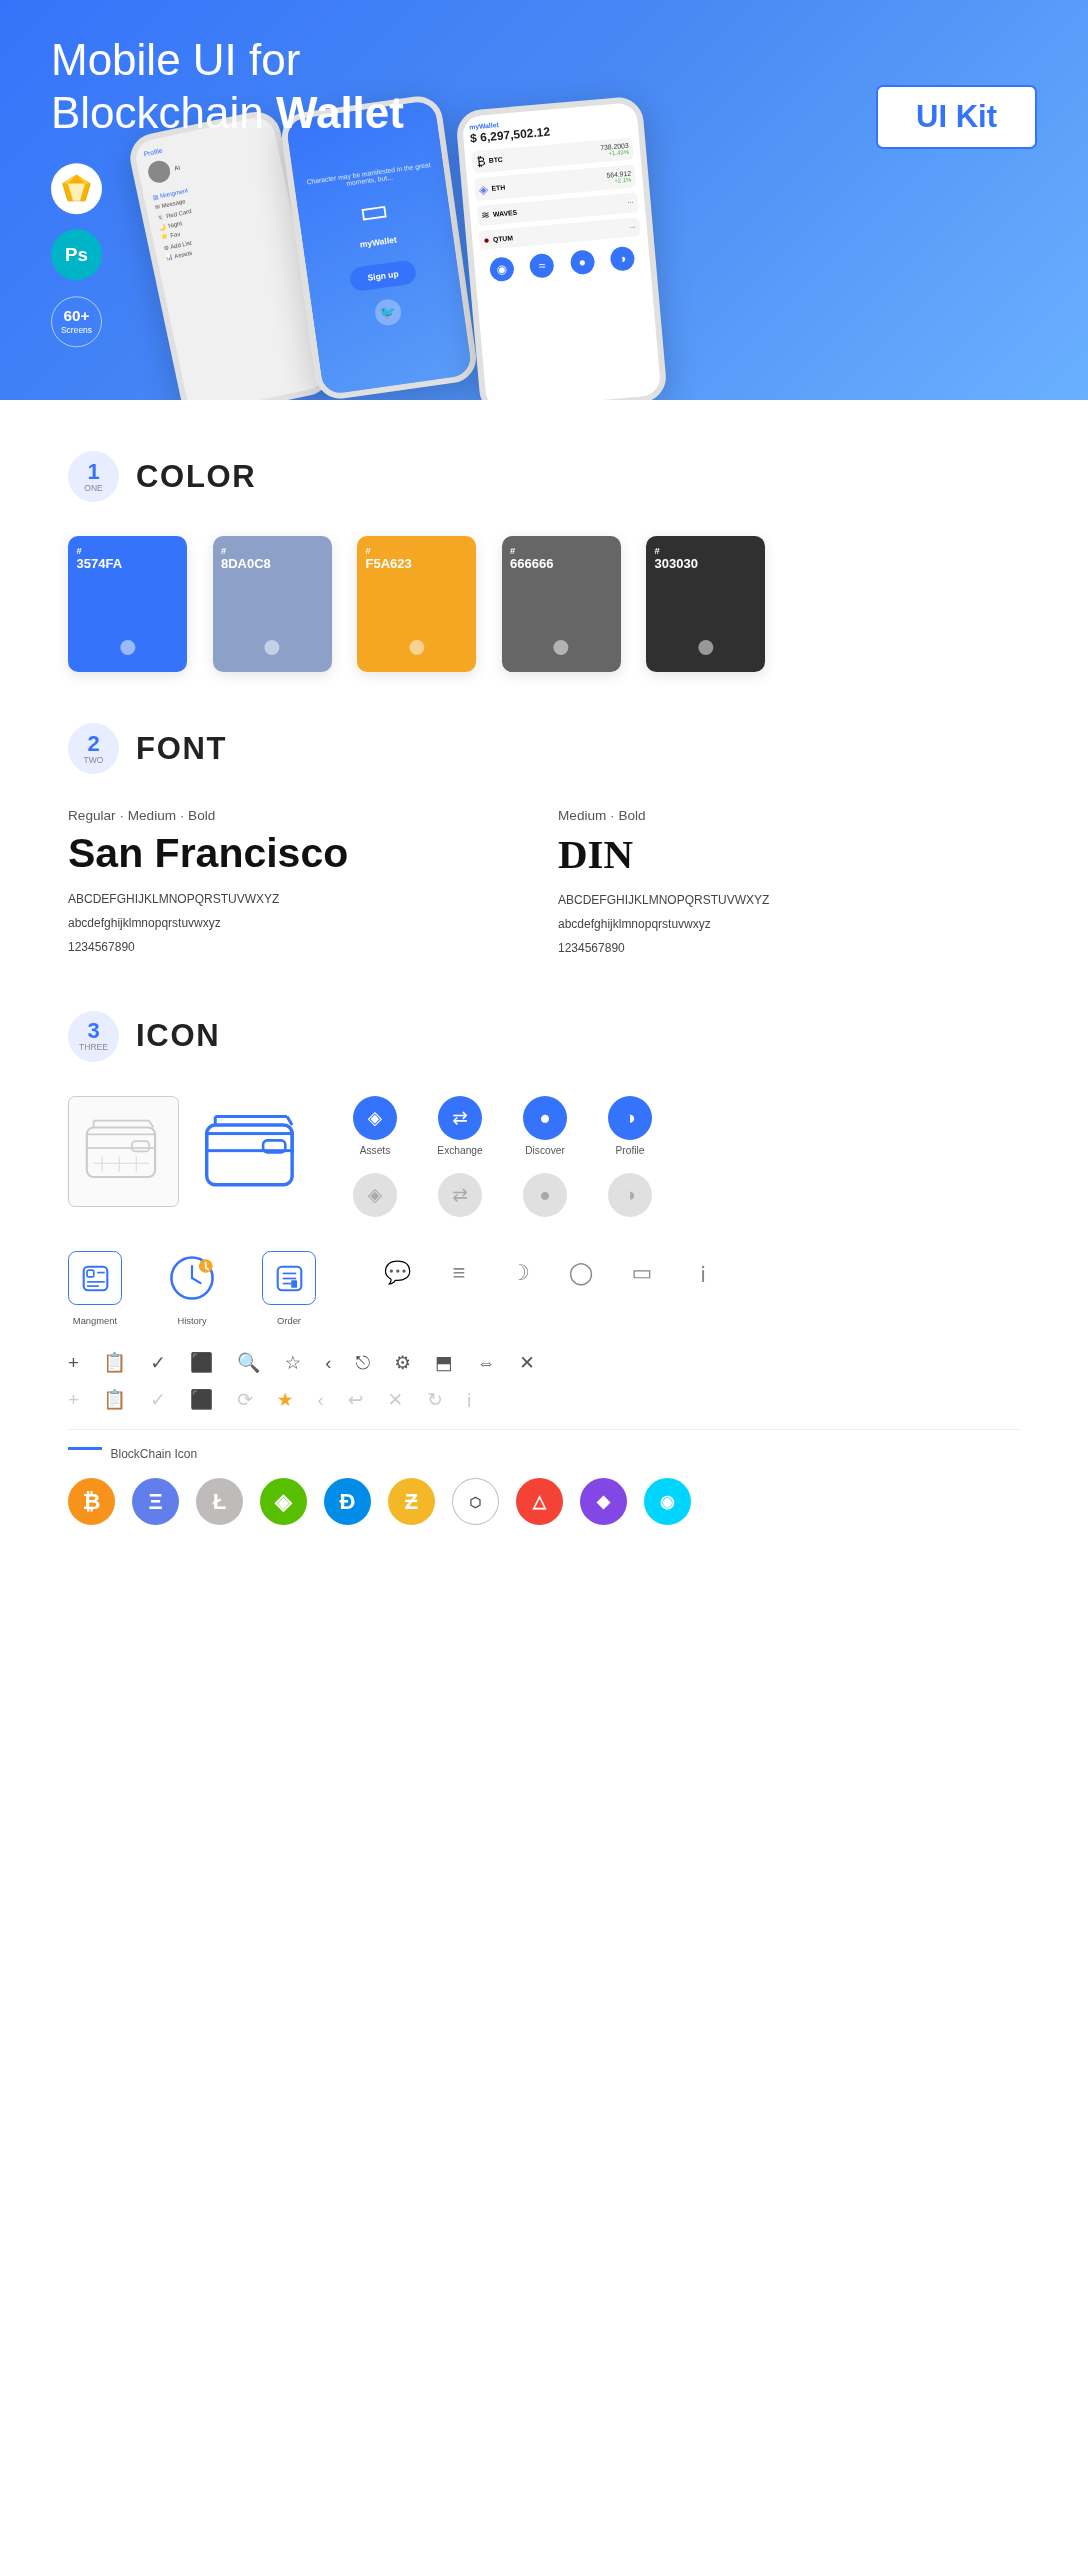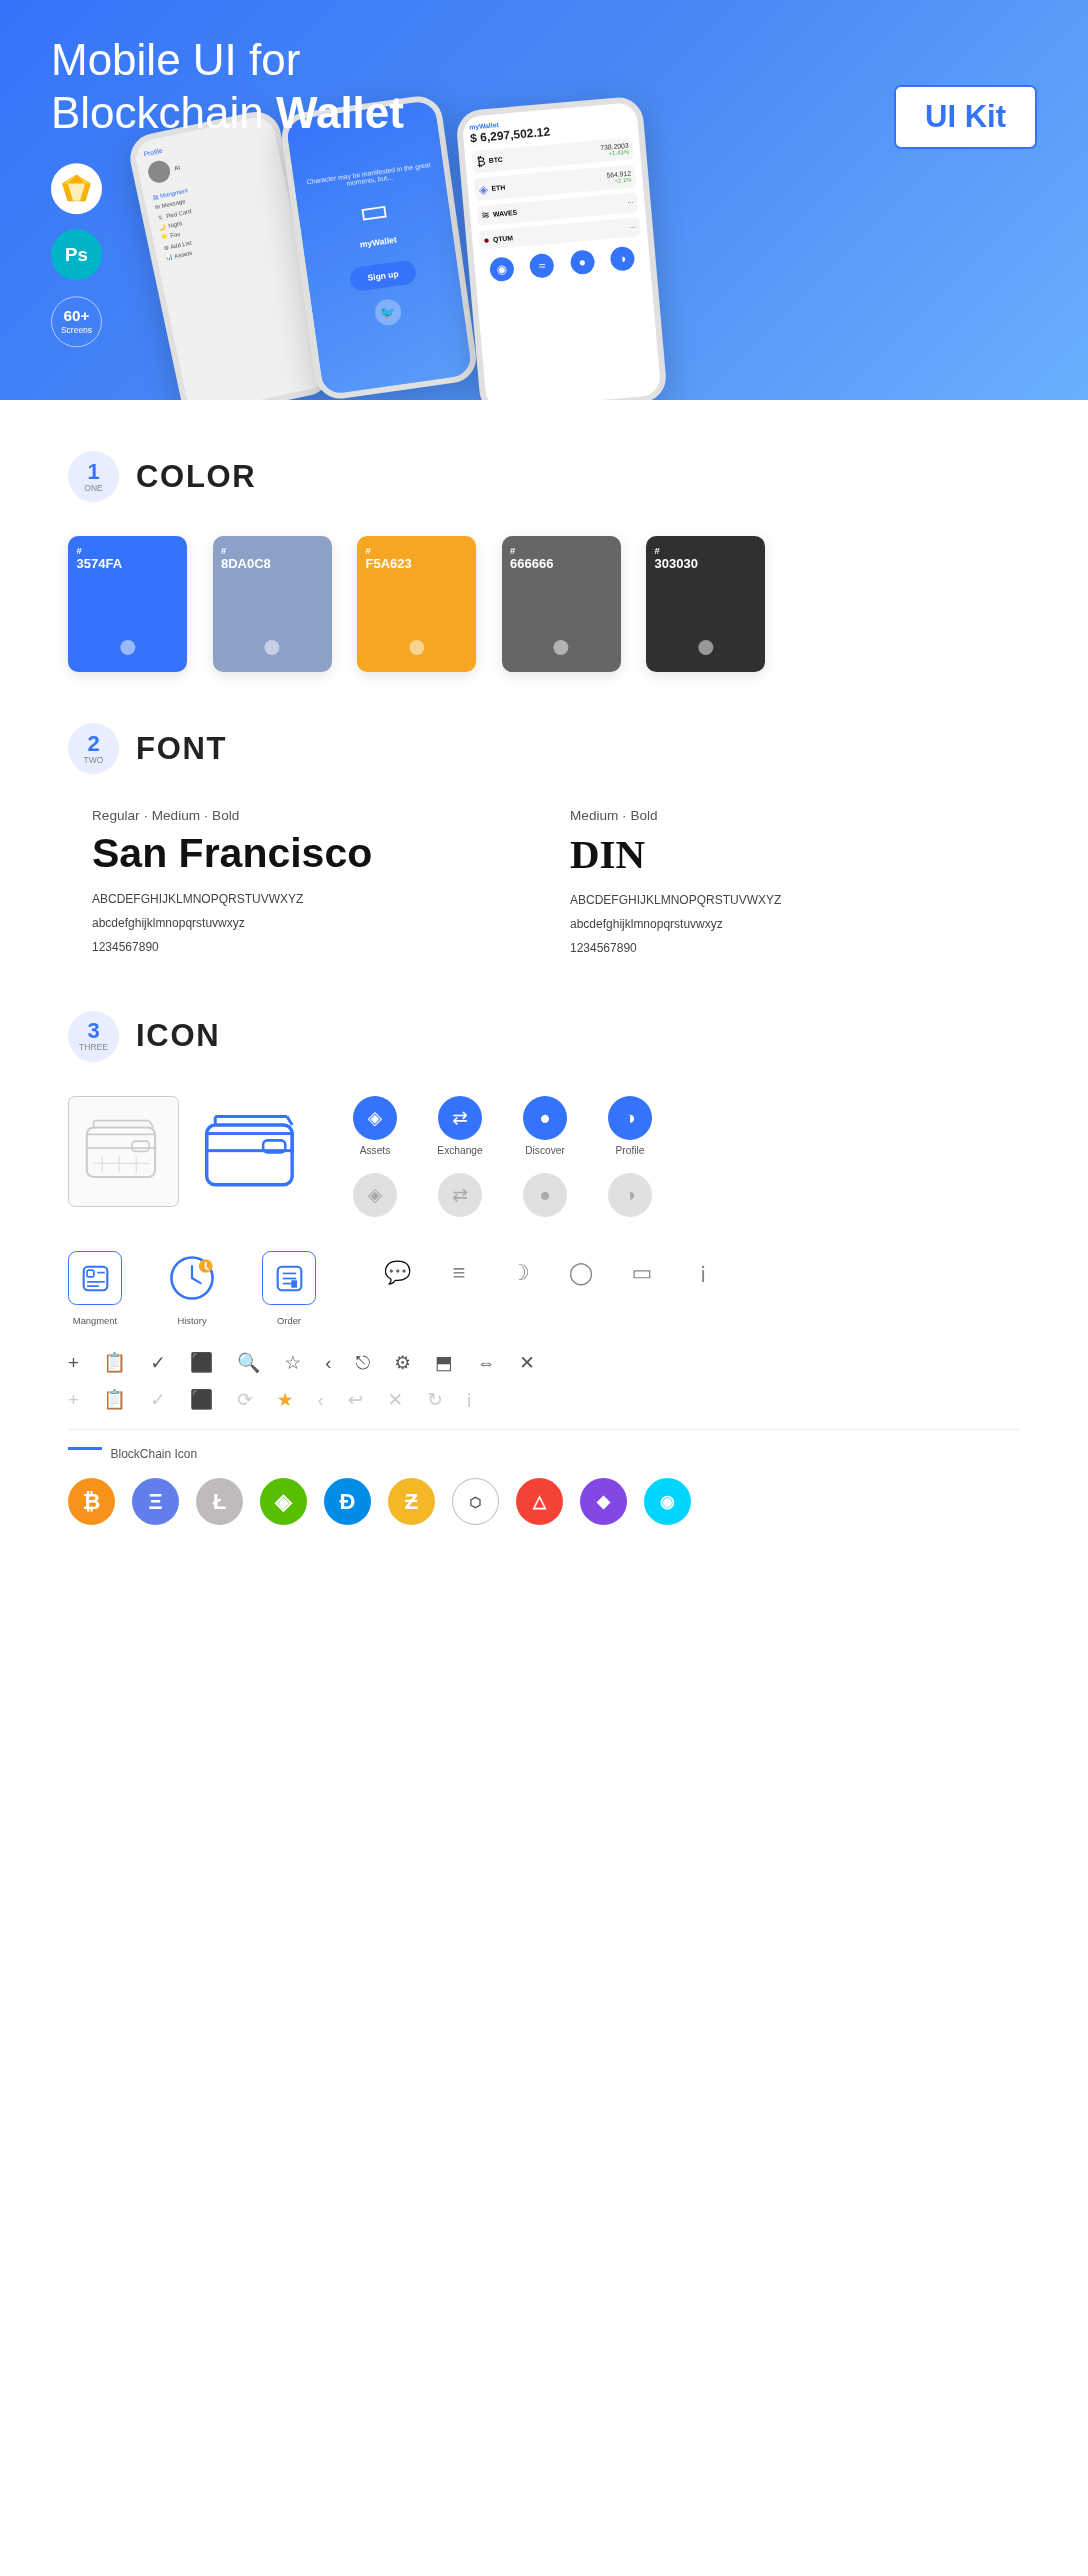--- a/index.html
+++ b/index.html
@@ -55,21 +55,21 @@
     .badge-count .num { font-size: 15.3px; font-weight: 800; }
     .badge-count .lbl { font-size: 8.5px; }
     .ui-kit-badge {
       position: absolute;
       right: 51px;
       top: 85px;
       background: #fff;
       color: #3574FA;
       font-size: 31px;
       font-weight: 800;
-      padding: 12px 29px;
+      padding: 12px 38px;
       border-radius: 6.8px;
       border: 2.6px solid #3574FA;
     }
     
     .phones-container {
       position: absolute;
       bottom: -17px;
       left: 128px;
       right: 0;
       height: 357px;
@@ -132,21 +132,21 @@
       position: relative;
       overflow: hidden;
       box-shadow: 0 3.4px 12.8px rgba(0,0,0,0.1);
     }
     .swatch-top { flex: 1; display: flex; flex-direction: column; justify-content: flex-start; padding: 8.5px; }
     .swatch-hex { font-size: 9.4px; font-weight: 600; }
     .swatch-code { font-size: 13px; font-weight: 700; }
     .swatch-dot { width: 15.3px; height: 15.3px; border-radius: 50%; background: rgba(255,255,255,0.5); position: absolute; bottom: 17px; left: 50%; transform: translateX(-50%); }
 
     
-    .font-grid { display: grid; grid-template-columns: 1fr 1fr; gap: 28px; margin-left: 24px; }
+    .font-grid { display: grid; grid-template-columns: 1fr 1fr; gap: 28px; }
     .font-label { font-size: 13.6px; color: #555; margin-bottom: 6.8px; }
     .font-name { font-size: 41px; font-weight: 800; color: #111; margin-bottom: 10.2px; }
     .font-name-din { font-size: 41px; font-weight: 700; font-family: 'Georgia', serif; color: #111; margin-bottom: 10.2px; }
     .font-chars { font-size: 12px; color: #444; line-height: 2; }
     .icon-grid-top { display: flex; gap: 0; align-items: flex-start; margin-bottom: 34px; }
     .icon-wireframe {
       width: 111px; height: 111px; border: 1.7px solid #ccc;
       border-radius: 6.8px; display: flex; align-items: center; justify-content: center;
       margin-right: 17px; position: relative; background: #fafafa;
     }

